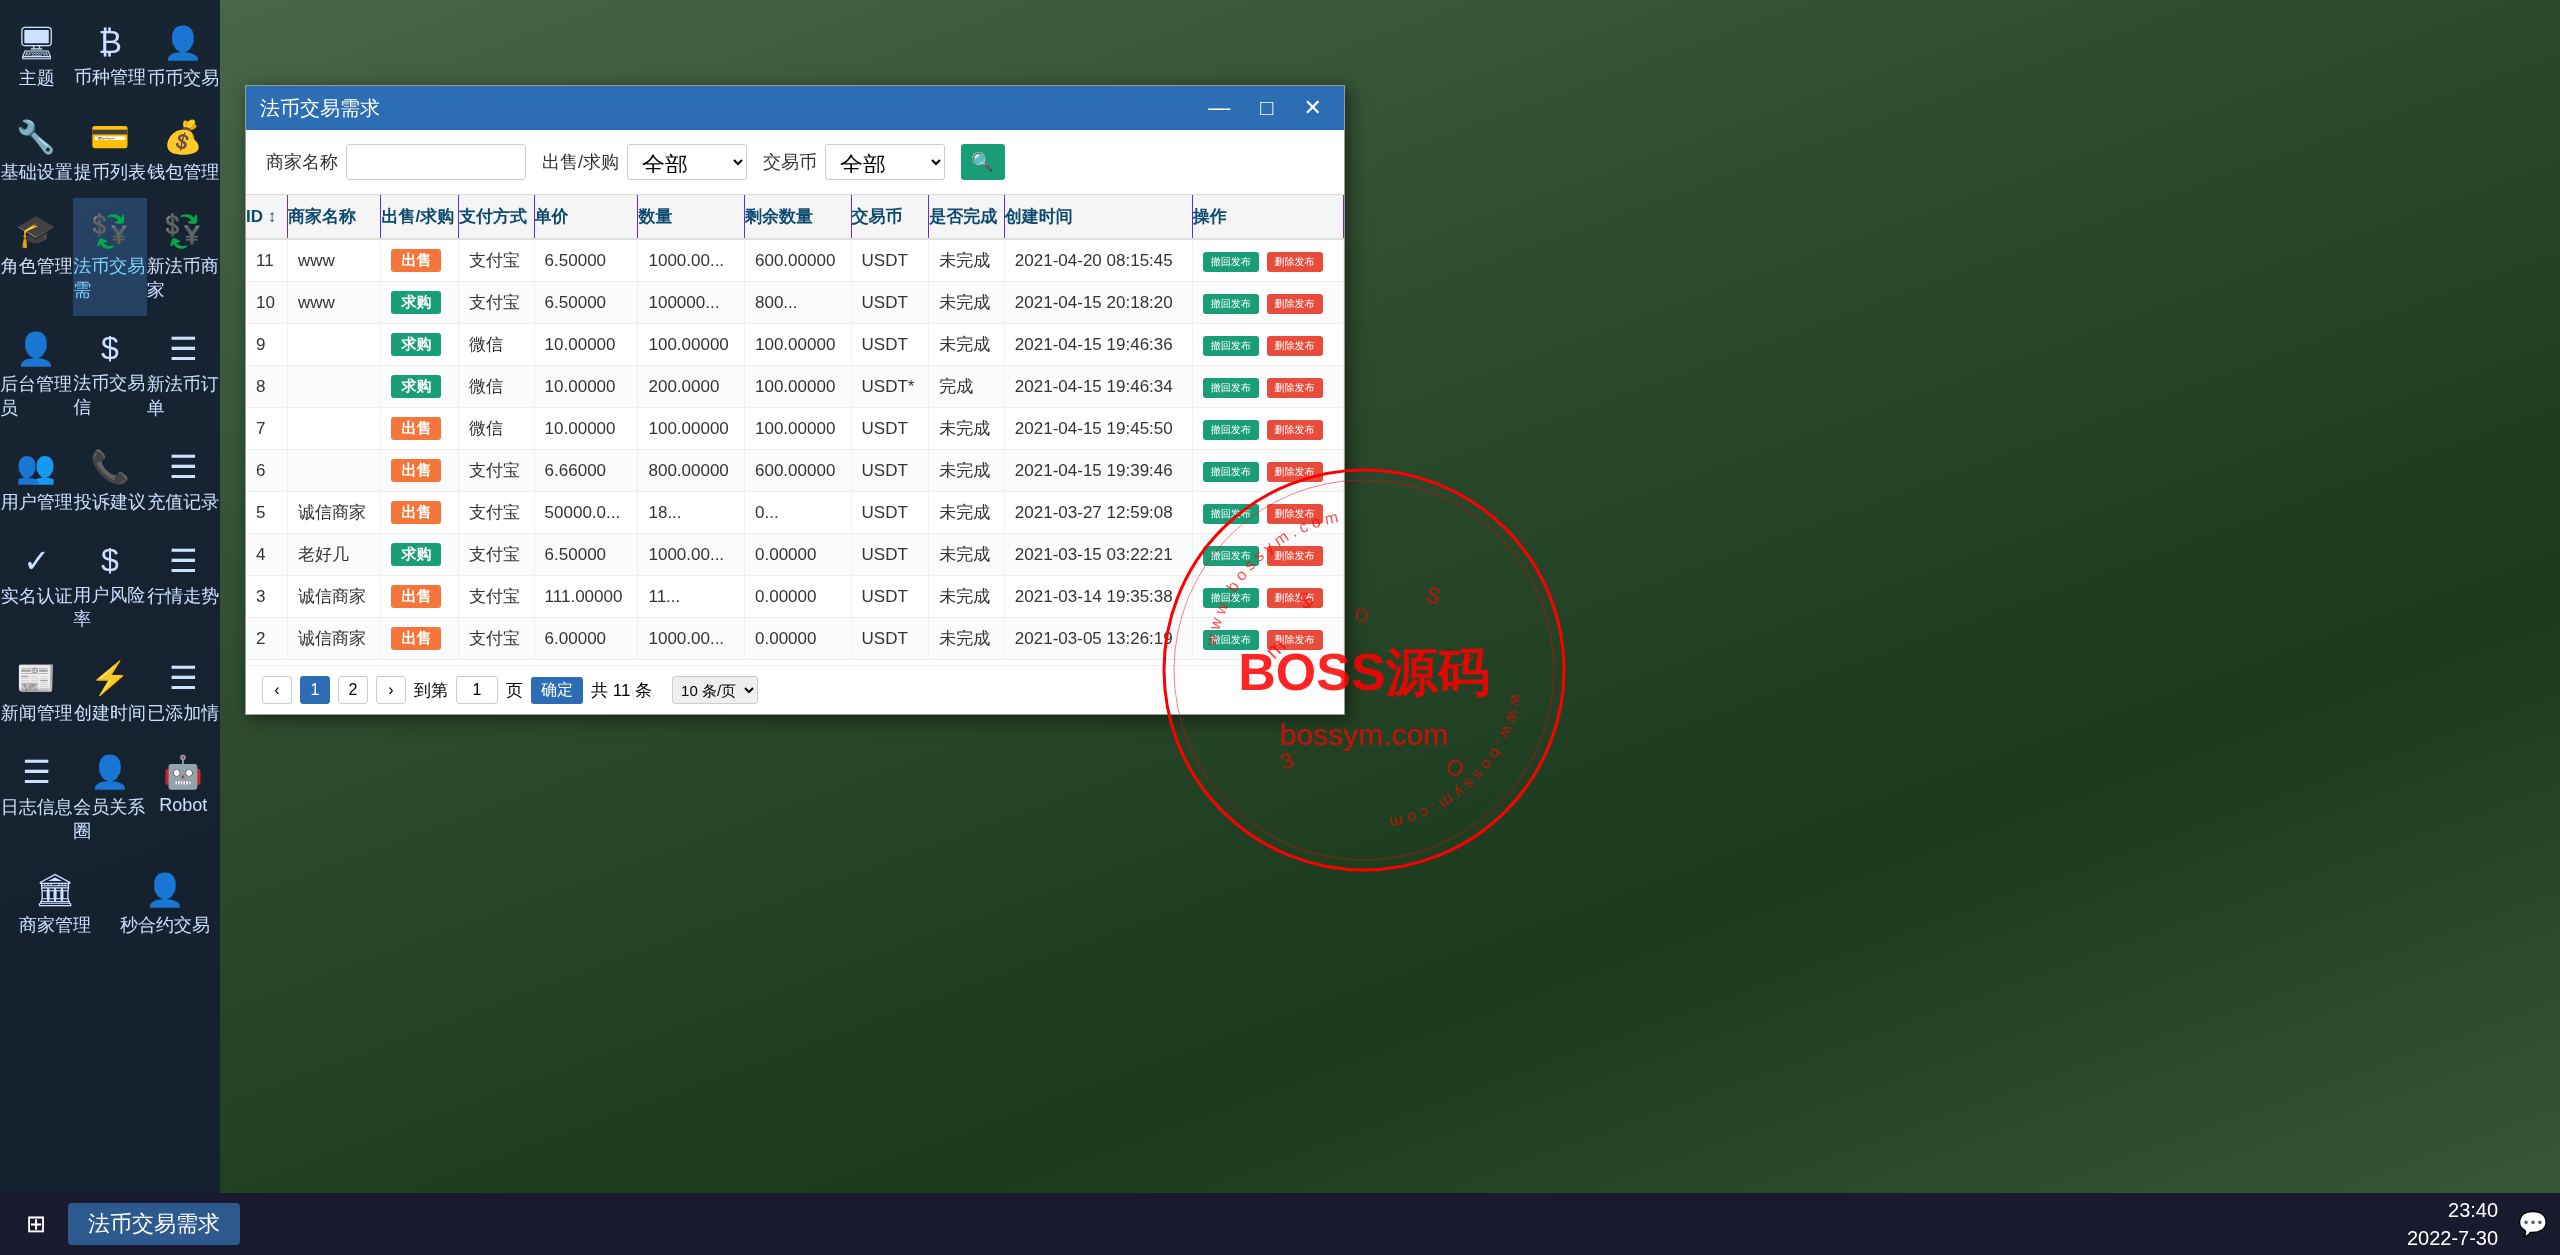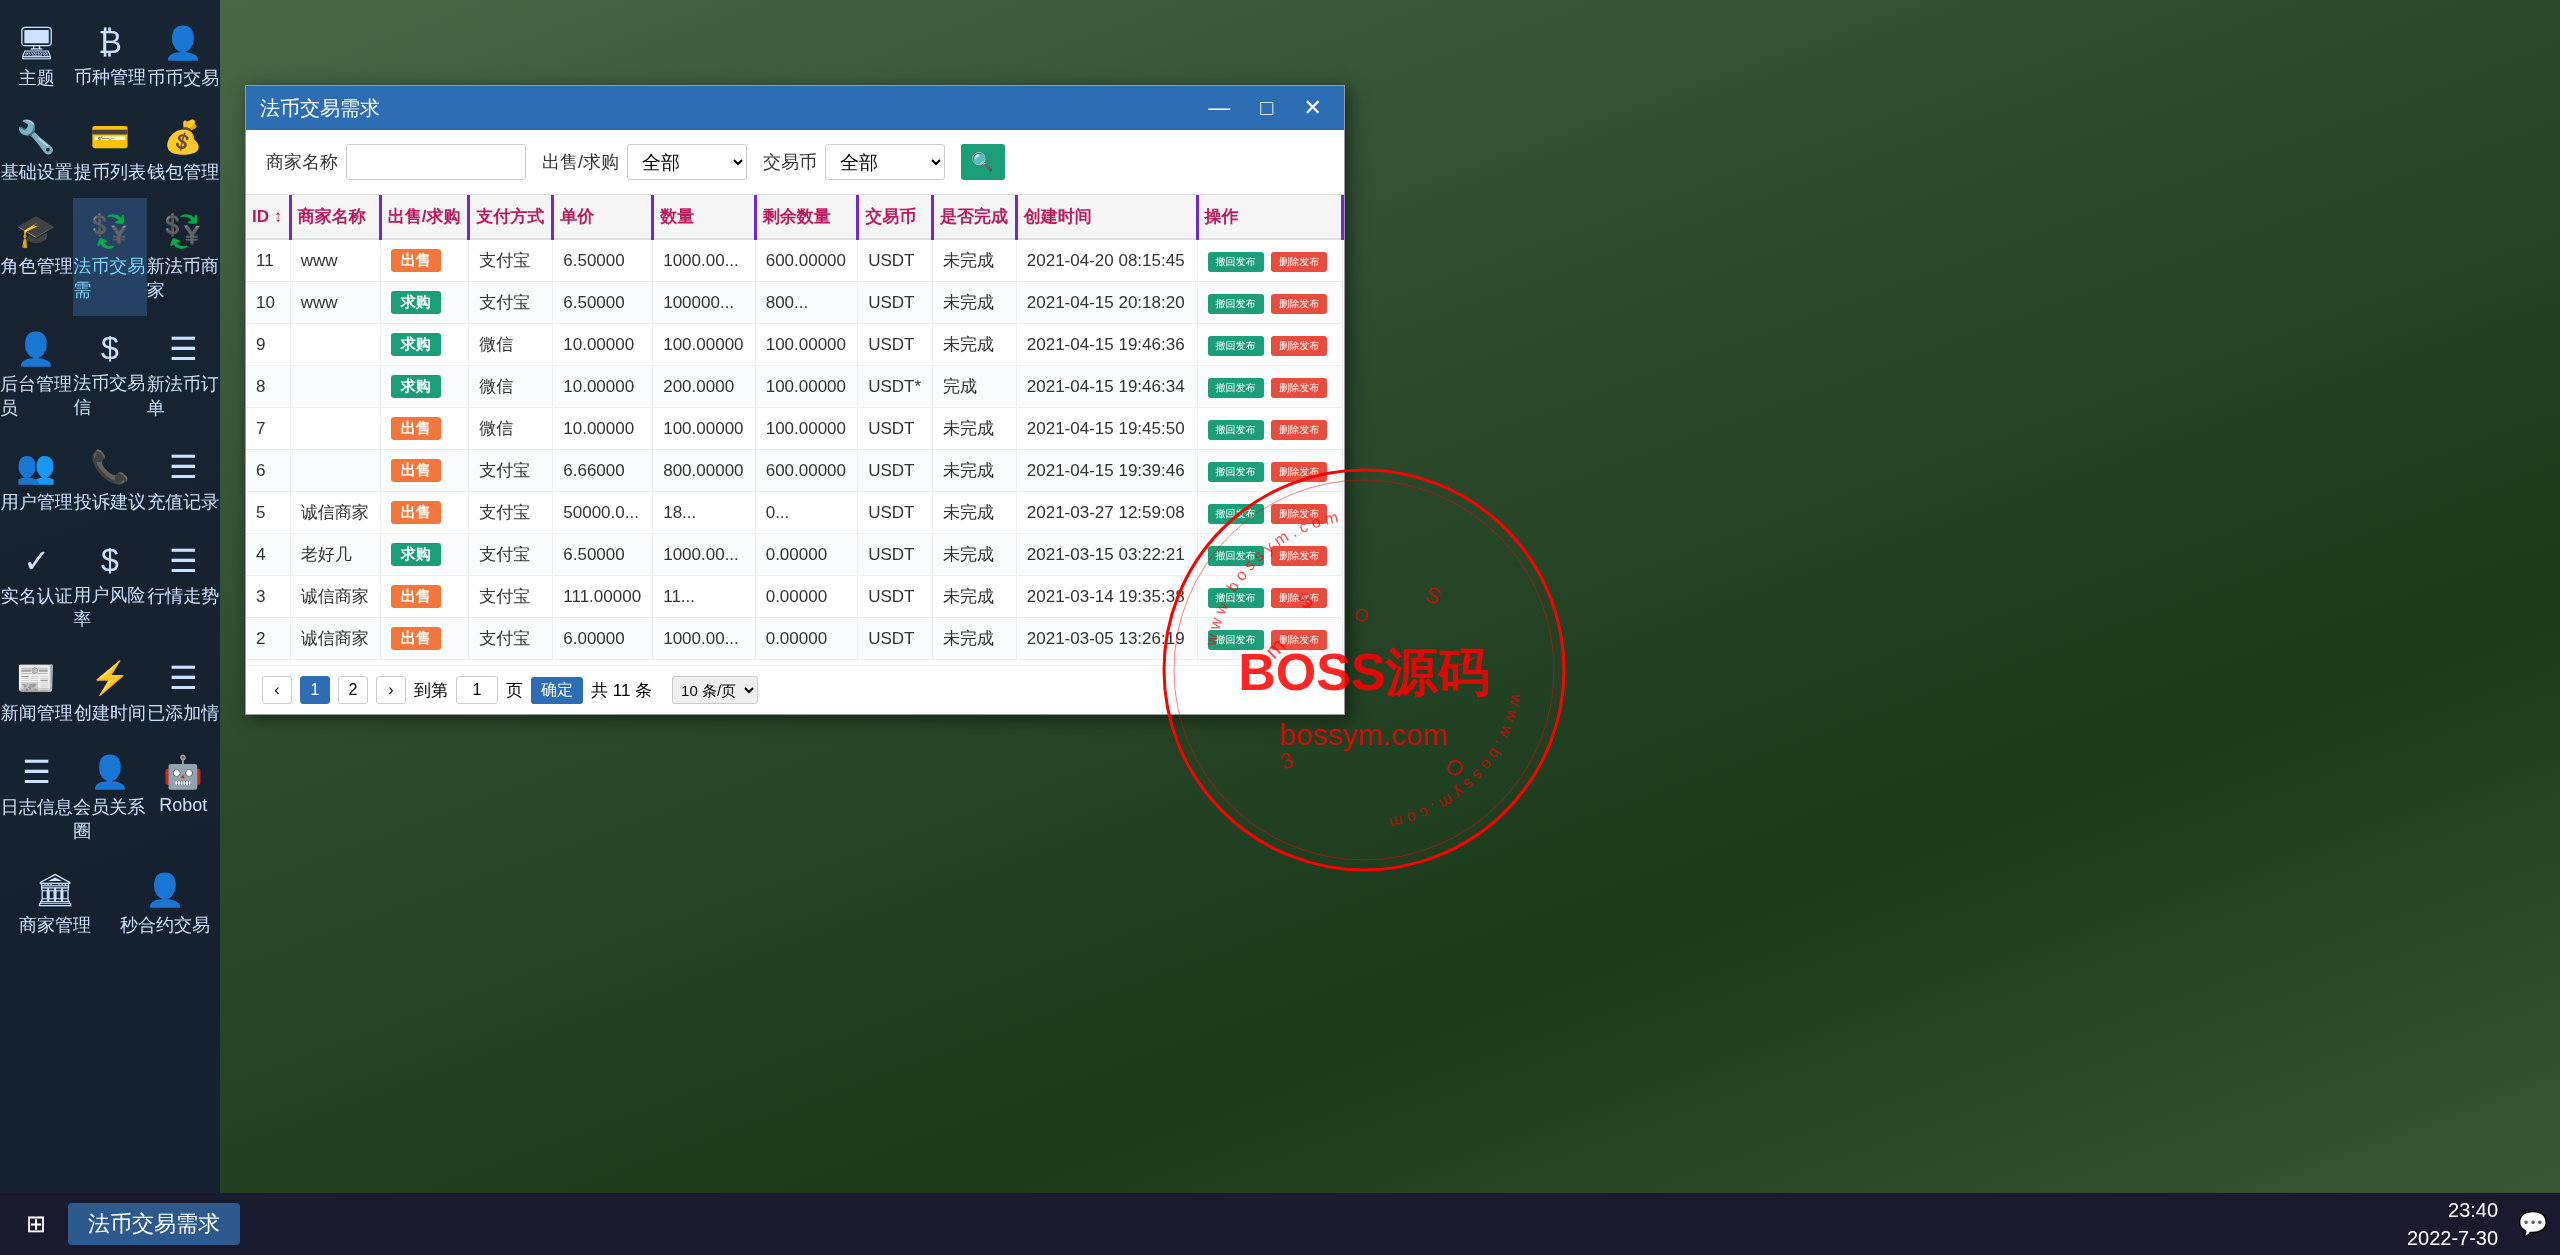--- a/index.html
+++ b/index.html
@@ -178,21 +178,21 @@
       border-radius: 3px;
       padding: 6px 10px;
       font-size: 17px;
       width: 180px;
       height: 36px;
     }
     .search-select {
       border: 1px solid #ccc;
       border-radius: 3px;
       padding: 6px 10px;
-      font-size: 19px;
+      font-size: 23px;
       height: 36px;
       min-width: 120px;
       background: white;
     }
     .search-btn {
       background: #1a9e78;
       color: white;
       border: none;
       border-radius: 3px;
       width: 44px;
@@ -213,26 +213,26 @@
     table {
       width: 100%;
       border-collapse: collapse;
       font-size: 17px;
     }
     thead tr {
       background: #f5f5f5;
       border-bottom: 2px solid #e0e0e0;
     }
     thead th {
-      padding: 10px 6px;
+      padding: 10px 0;
       text-align: left;
-      color: #be185d;
+      color: #0c4a6e;
       font-weight: 600;
       white-space: nowrap;
-      border-right: 3px solid #6d28d9;
+      border-right: 1px solid #6d28d9;
     }
     tbody tr {
       border-bottom: 1px solid #eee;
     }
     tbody td {
       padding: 9px 10px;
       color: #333;
       white-space: nowrap;
       border-right: 1px solid #f0f0f0;
     }

